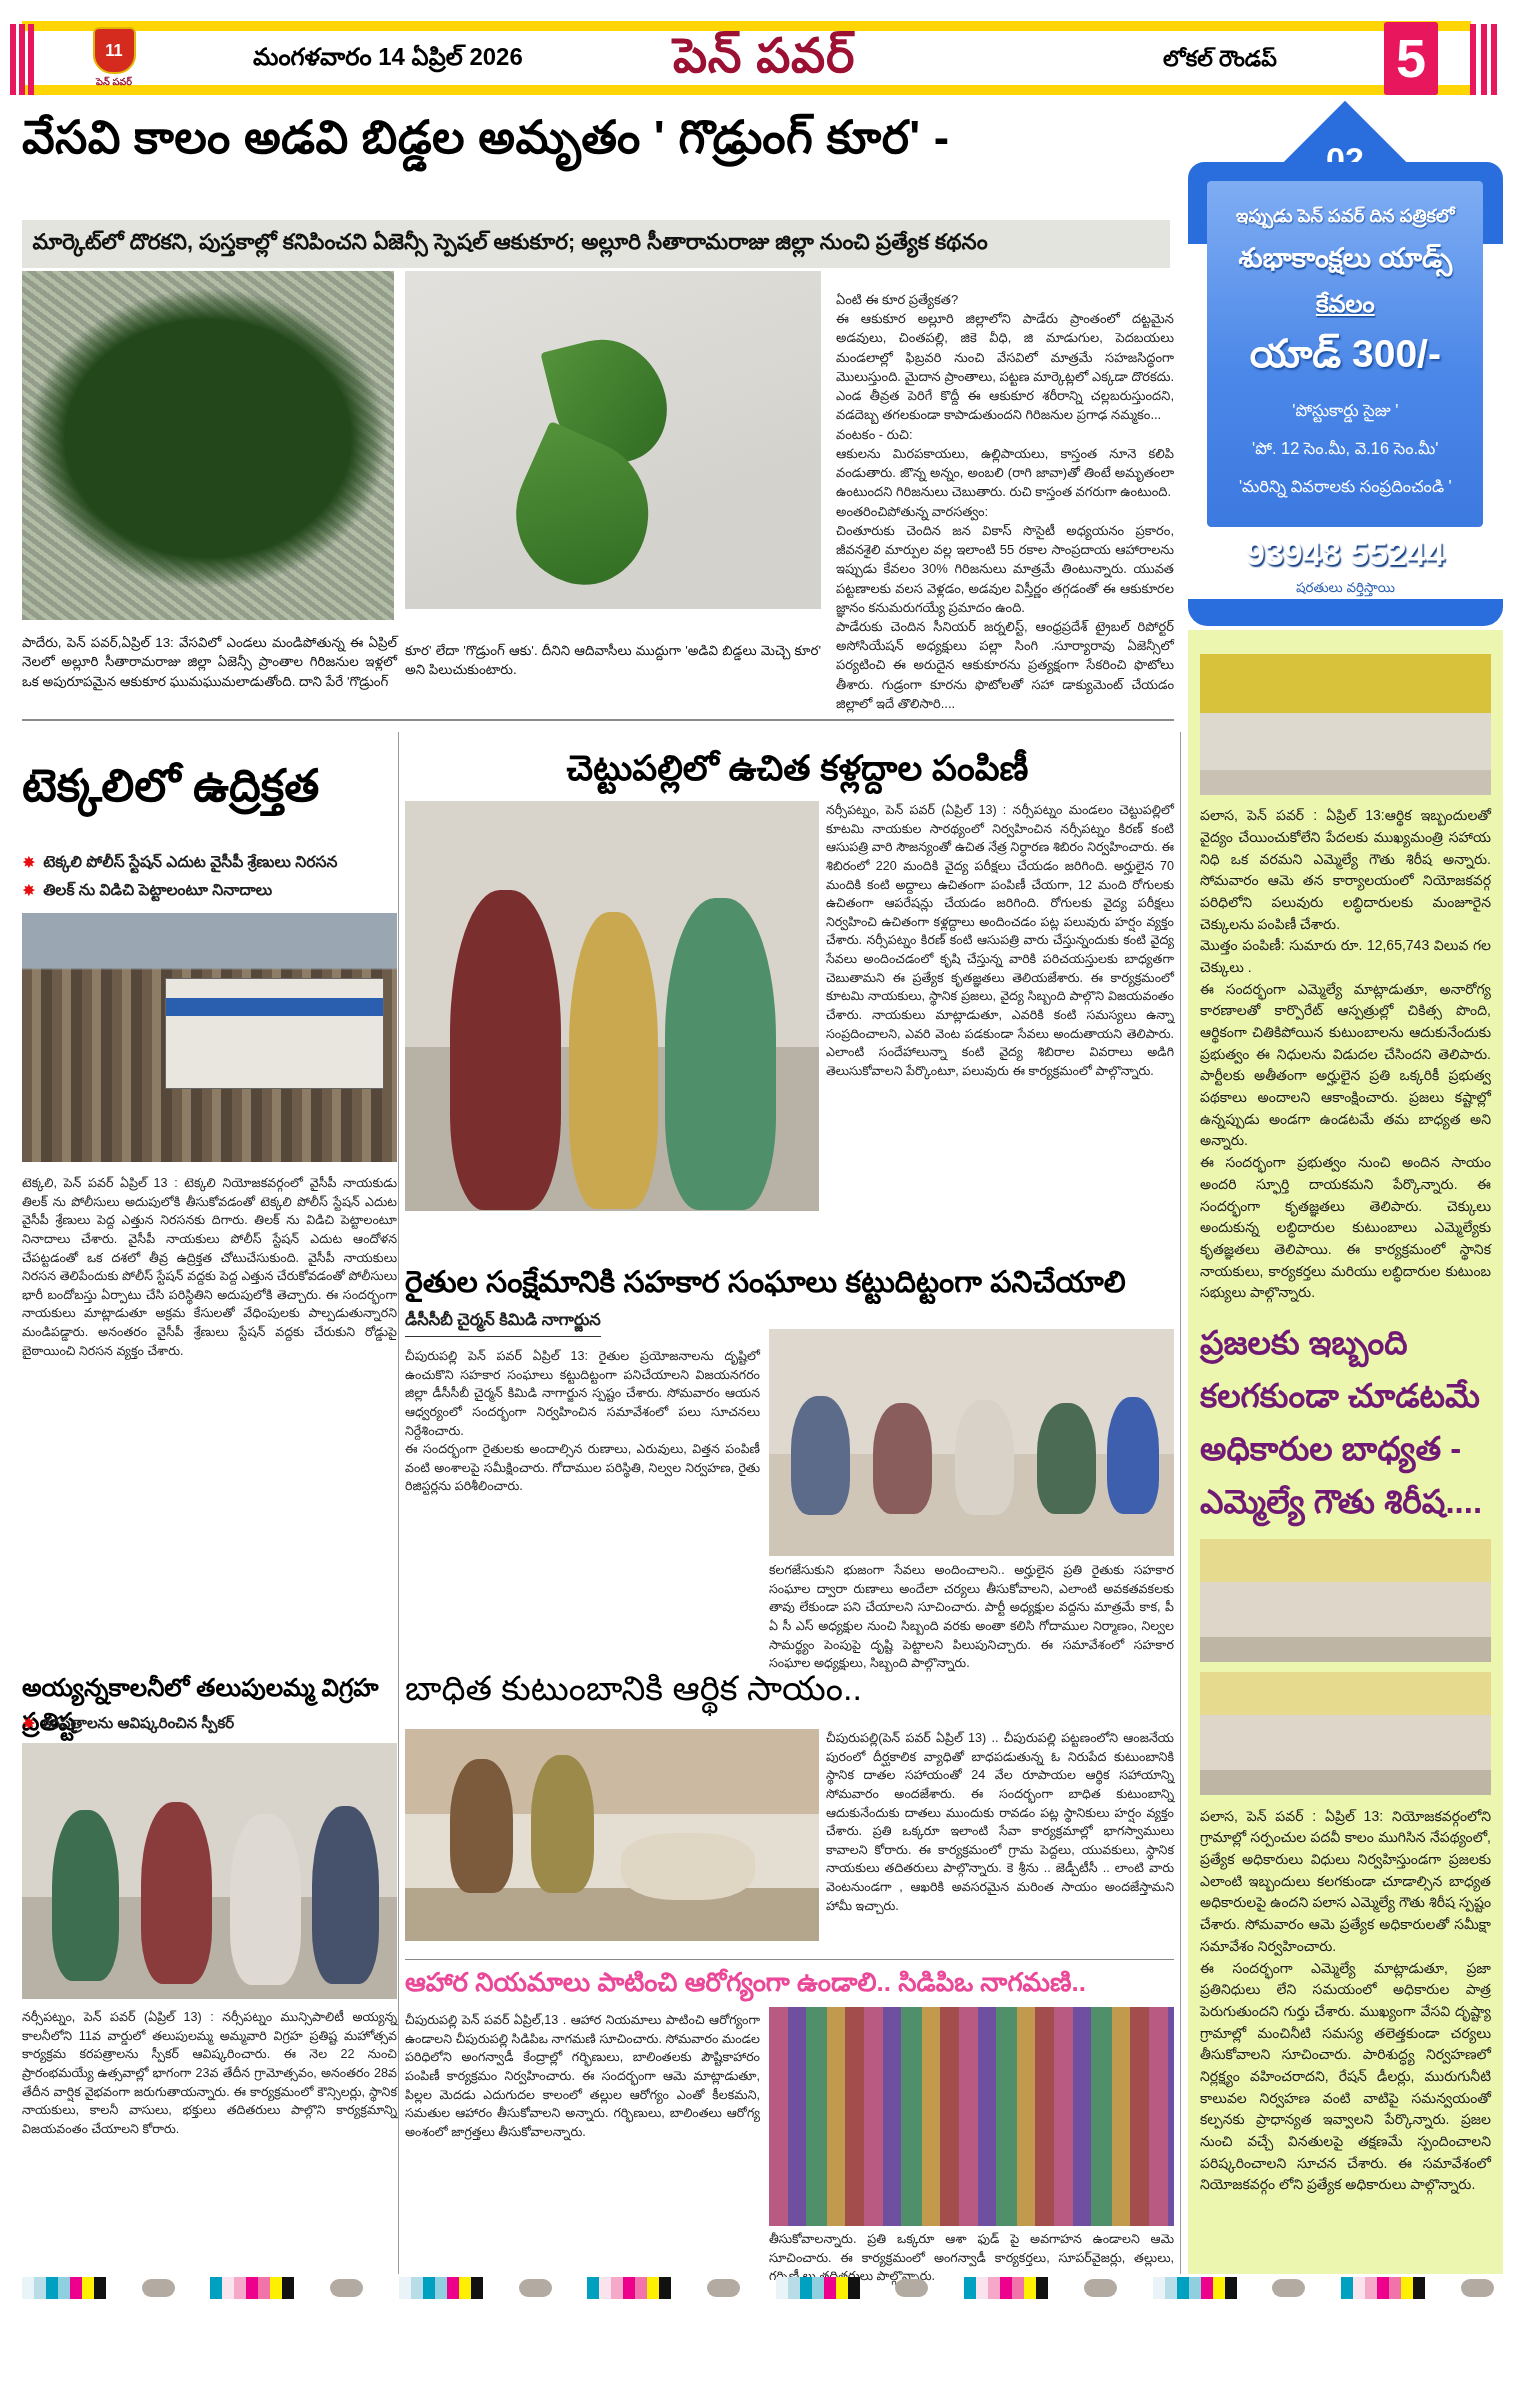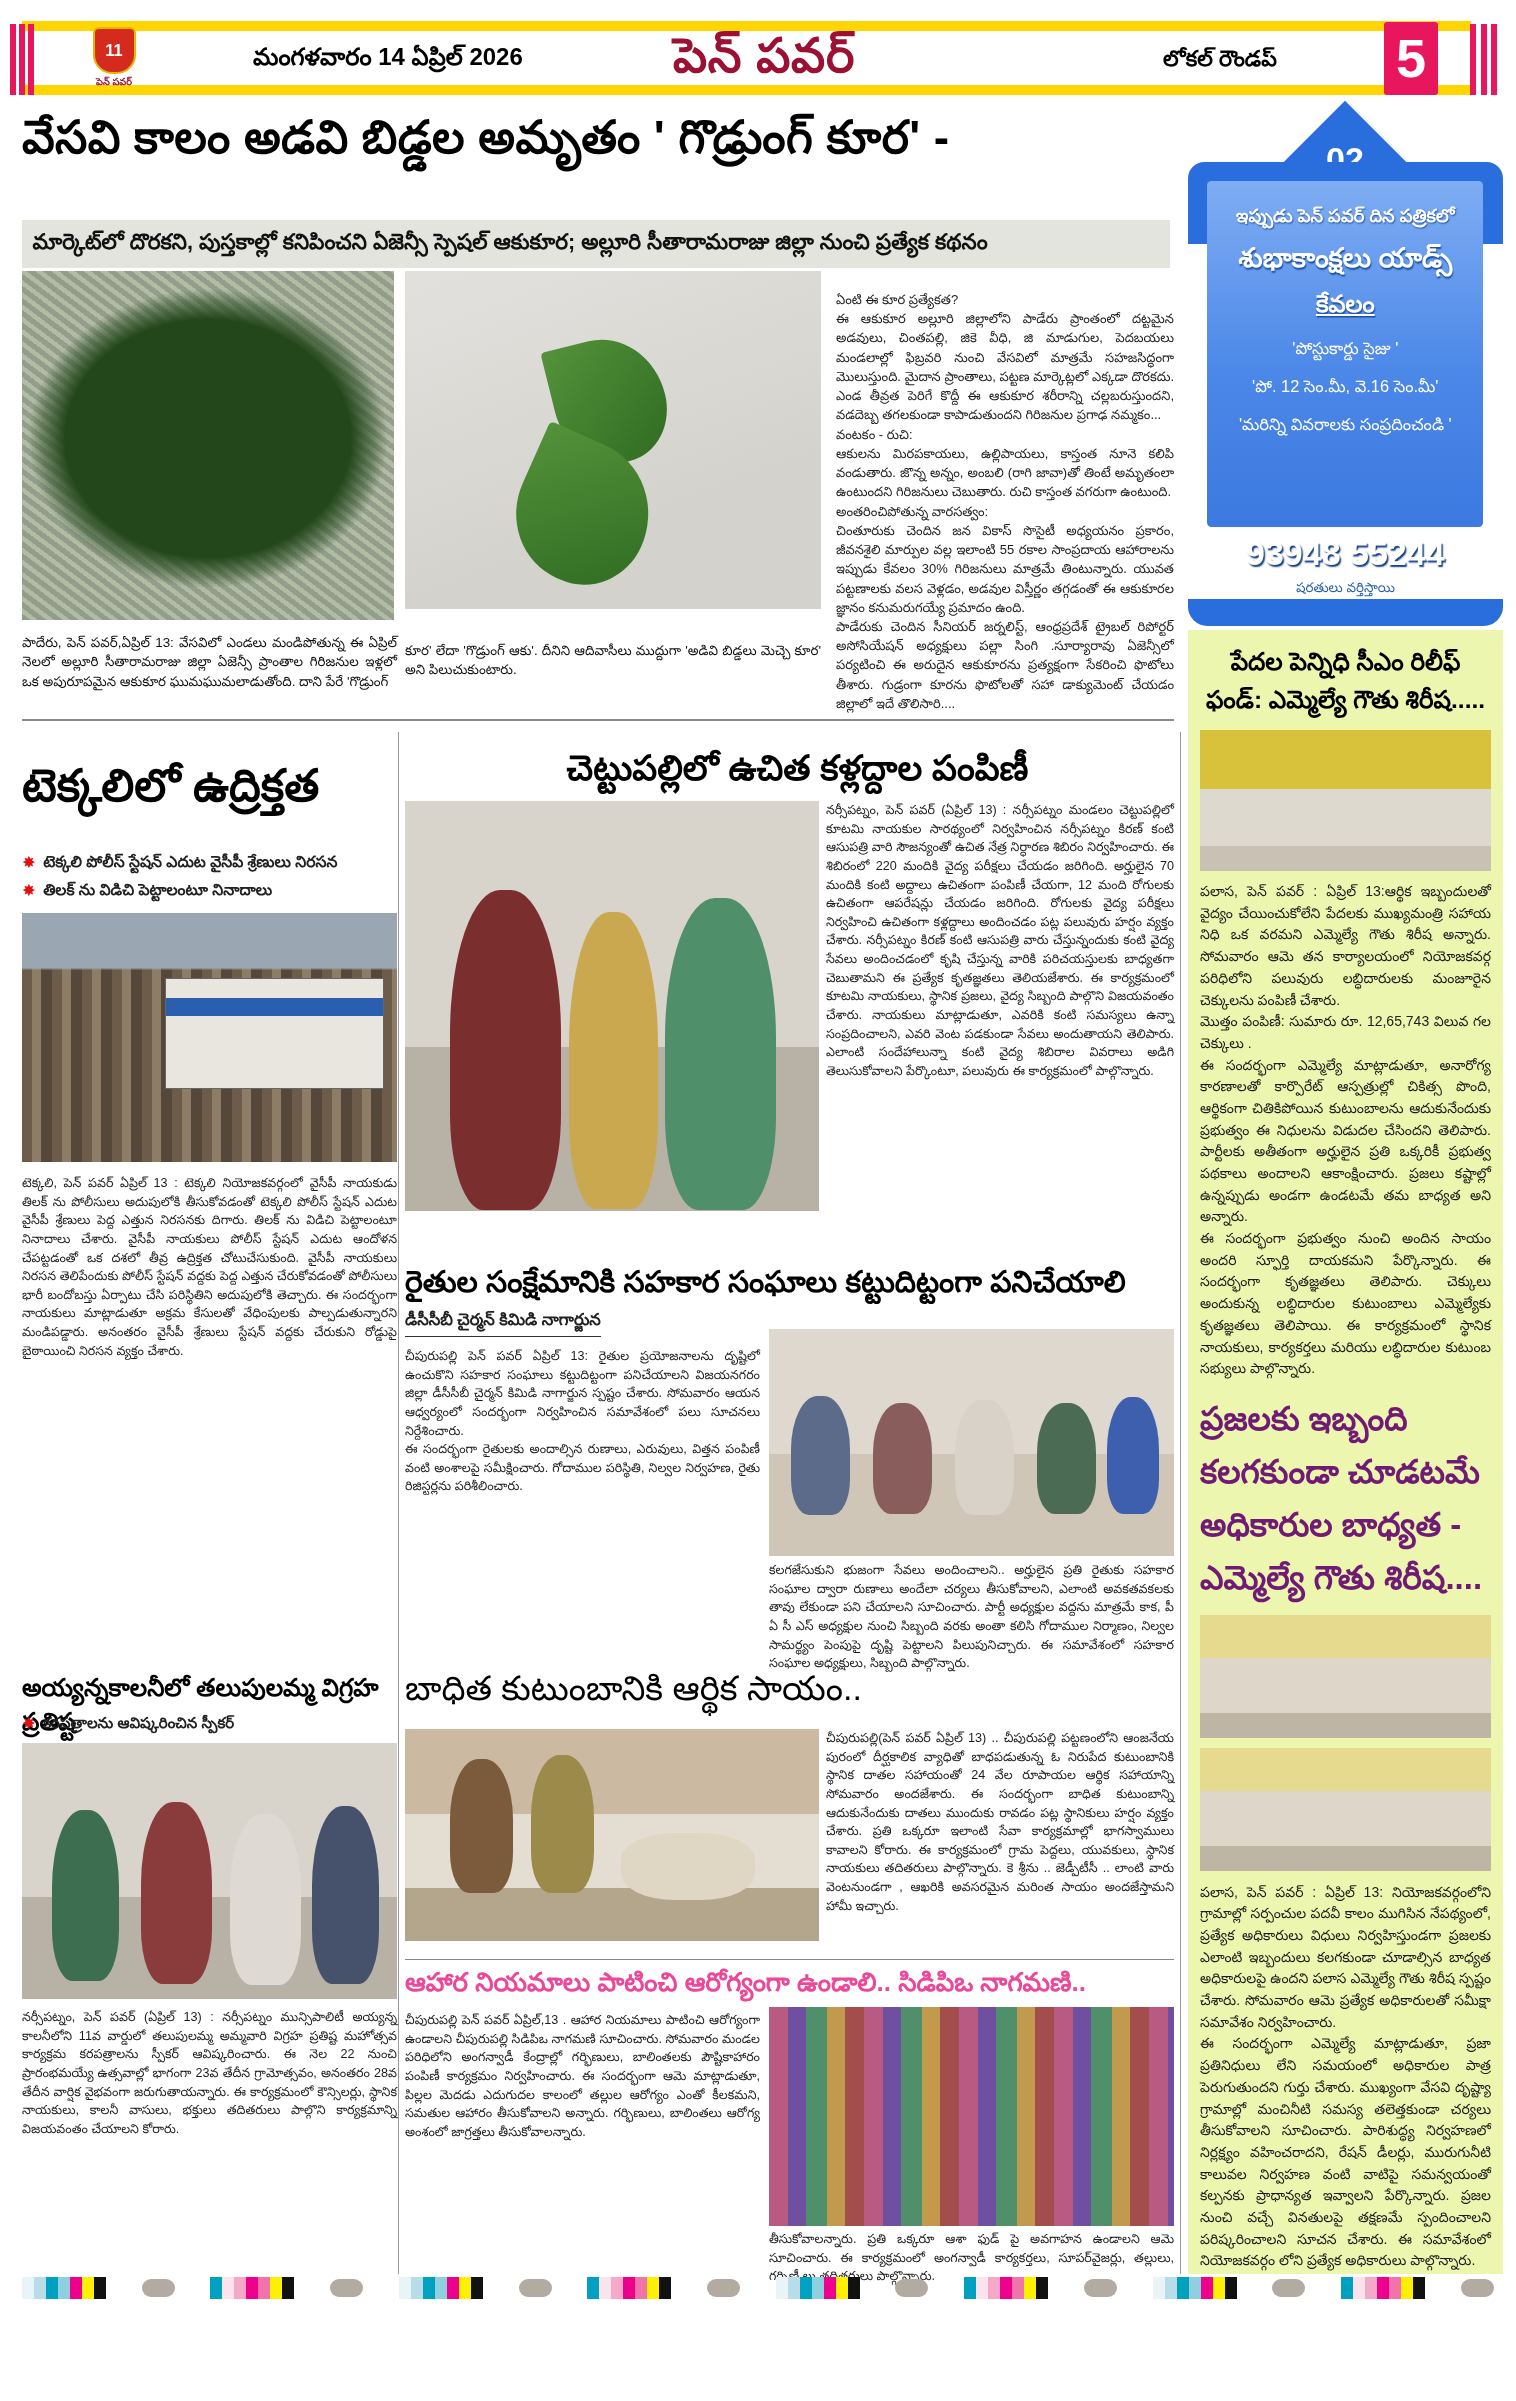--- a/index.html
+++ b/index.html
@@ -144,31 +144,31 @@
   </section>
 
   <aside class="ad">
     <div class="ad-diamond"></div>
     <div class="ad-dia-num">02</div>
     <div class="ad-curl"></div>
     <div class="ad-inner">
       <div class="ad-l1">ఇప్పుడు పెన్ పవర్ దిన పత్రికలో</div>
       <div class="ad-l2">శుభాకాంక్షలు యాడ్స్</div>
       <div class="ad-l3">కేవలం</div>
+      <div class="ad-l4">యాడ్ 300/-</div>
       <div class="ad-s">'పోస్టుకార్డు సైజు '</div>
       <div class="ad-s">'పో. 12 సెం.మీ, వె.16 సెం.మీ'</div>
       <div class="ad-s">'మరిన్ని వివరాలకు సంప్రదించండి '</div>
     </div>
     <div class="ad-phone">93948 55244</div>
     <div class="ad-terms">షరతులు వర్తిస్తాయి</div>
     <div class="ad-bottom"></div>
   </aside>
 
   <aside class="sidebar">
-    <div class="sb-head">పేదల పెన్నిధి సీఎం రిలీఫ్ ఫండ్: ఎమ్మెల్యే గౌతు శిరీష.....</div>
     <div class="photo sb-photo ph-award"></div>
     <div class="sb-txt">పలాస, పెన్ పవర్ : ఏప్రిల్ 13:ఆర్థిక ఇబ్బందులతో వైద్యం చేయించుకోలేని పేదలకు ముఖ్యమంత్రి సహాయ నిధి ఒక వరమని ఎమ్మెల్యే గౌతు శిరీష అన్నారు. సోమవారం ఆమె తన కార్యాలయంలో నియోజకవర్గ పరిధిలోని పలువురు లబ్ధిదారులకు మంజూరైన చెక్కులను పంపిణీ చేశారు.
 మొత్తం పంపిణీ: సుమారు రూ. 12,65,743 విలువ గల చెక్కులు .
 ఈ సందర్భంగా ఎమ్మెల్యే మాట్లాడుతూ, అనారోగ్య కారణాలతో కార్పొరేట్ ఆస్పత్రుల్లో చికిత్స పొంది, ఆర్థికంగా చితికిపోయిన కుటుంబాలను ఆదుకునేందుకు ప్రభుత్వం ఈ నిధులను విడుదల చేసిందని తెలిపారు. పార్టీలకు అతీతంగా అర్హులైన ప్రతి ఒక్కరికీ ప్రభుత్వ పథకాలు అందాలని ఆకాంక్షించారు. ప్రజలు కష్టాల్లో ఉన్నప్పుడు అండగా ఉండటమే తమ బాధ్యత అని అన్నారు.
 ఈ సందర్భంగా ప్రభుత్వం నుంచి అందిన సాయం అందరి స్ఫూర్తి దాయకమని పేర్కొన్నారు. ఈ సందర్భంగా కృతజ్ఞతలు తెలిపారు. చెక్కులు అందుకున్న లబ్ధిదారుల కుటుంబాలు ఎమ్మెల్యేకు కృతజ్ఞతలు తెలిపాయి. ఈ కార్యక్రమంలో స్థానిక నాయకులు, కార్యకర్తలు మరియు లబ్ధిదారుల కుటుంబ సభ్యులు పాల్గొన్నారు.</div>
     <div class="sb-sub">ప్రజలకు ఇబ్బంది కలగకుండా చూడటమే అధికారుల బాధ్యత - ఎమ్మెల్యే గౌతు శిరీష....</div>
     <div class="photo sb-photo ph-room" style="height:123px;"></div>
     <div class="photo sb-photo ph-room" style="height:123px;"></div>
     <div class="sb-txt">పలాస, పెన్ పవర్ : ఏప్రిల్ 13: నియోజకవర్గంలోని గ్రామాల్లో సర్పంచుల పదవీ కాలం ముగిసిన నేపథ్యంలో, ప్రత్యేక అధికారులు విధులు నిర్వహిస్తుండగా ప్రజలకు ఎలాంటి ఇబ్బందులు కలగకుండా చూడాల్సిన బాధ్యత అధికారులపై ఉందని పలాస ఎమ్మెల్యే గౌతు శిరీష స్పష్టం చేశారు. సోమవారం ఆమె ప్రత్యేక అధికారులతో సమీక్షా సమావేశం నిర్వహించారు.
 ఈ సందర్భంగా ఎమ్మెల్యే మాట్లాడుతూ, ప్రజా ప్రతినిధులు లేని సమయంలో అధికారుల పాత్ర పెరుగుతుందని గుర్తు చేశారు. ముఖ్యంగా వేసవి దృష్ట్యా గ్రామాల్లో మంచినీటి సమస్య తలెత్తకుండా చర్యలు తీసుకోవాలని సూచించారు. పారిశుద్ధ్య నిర్వహణలో నిర్లక్ష్యం వహించరాదని, రేషన్ డీలర్లు, మురుగునీటి కాలువల నిర్వహణ వంటి వాటిపై సమన్వయంతో కల్పనకు ప్రాధాన్యత ఇవ్వాలని పేర్కొన్నారు. ప్రజల నుంచి వచ్చే వినతులపై తక్షణమే స్పందించాలని పరిష్కరించాలని సూచన చేశారు. ఈ సమావేశంలో నియోజకవర్గం లోని ప్రత్యేక అధికారులు పాల్గొన్నారు.</div>

